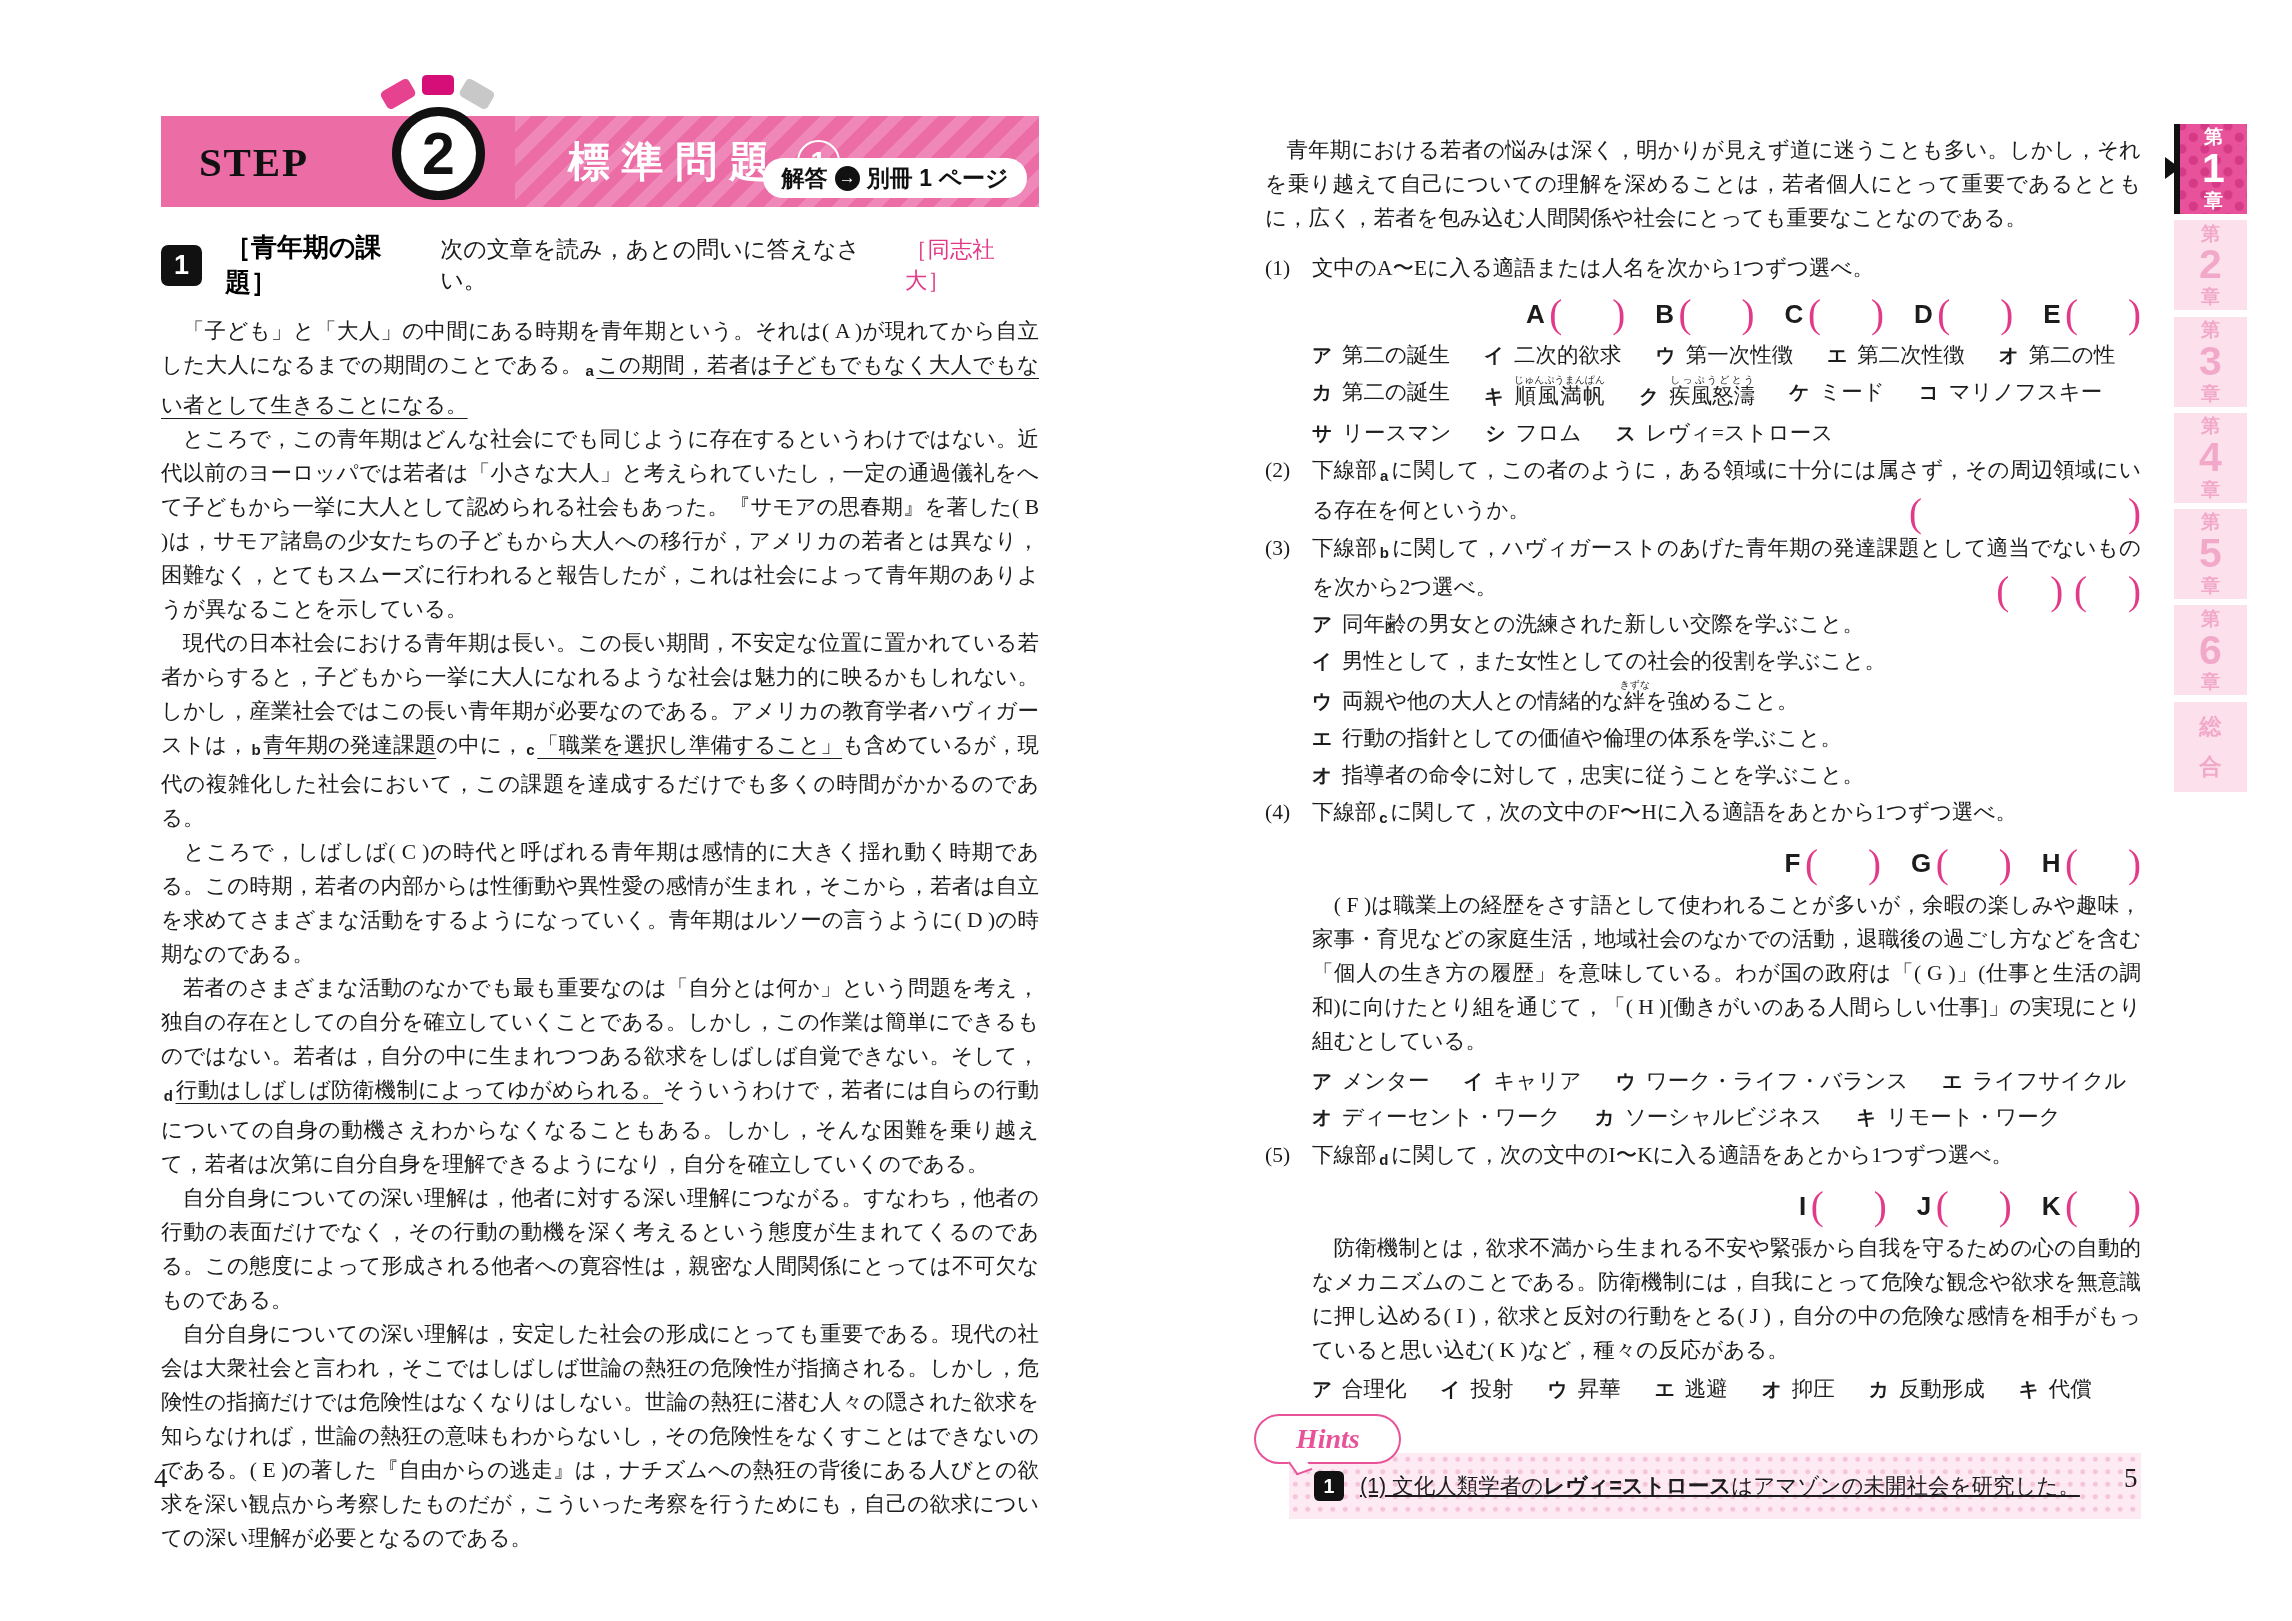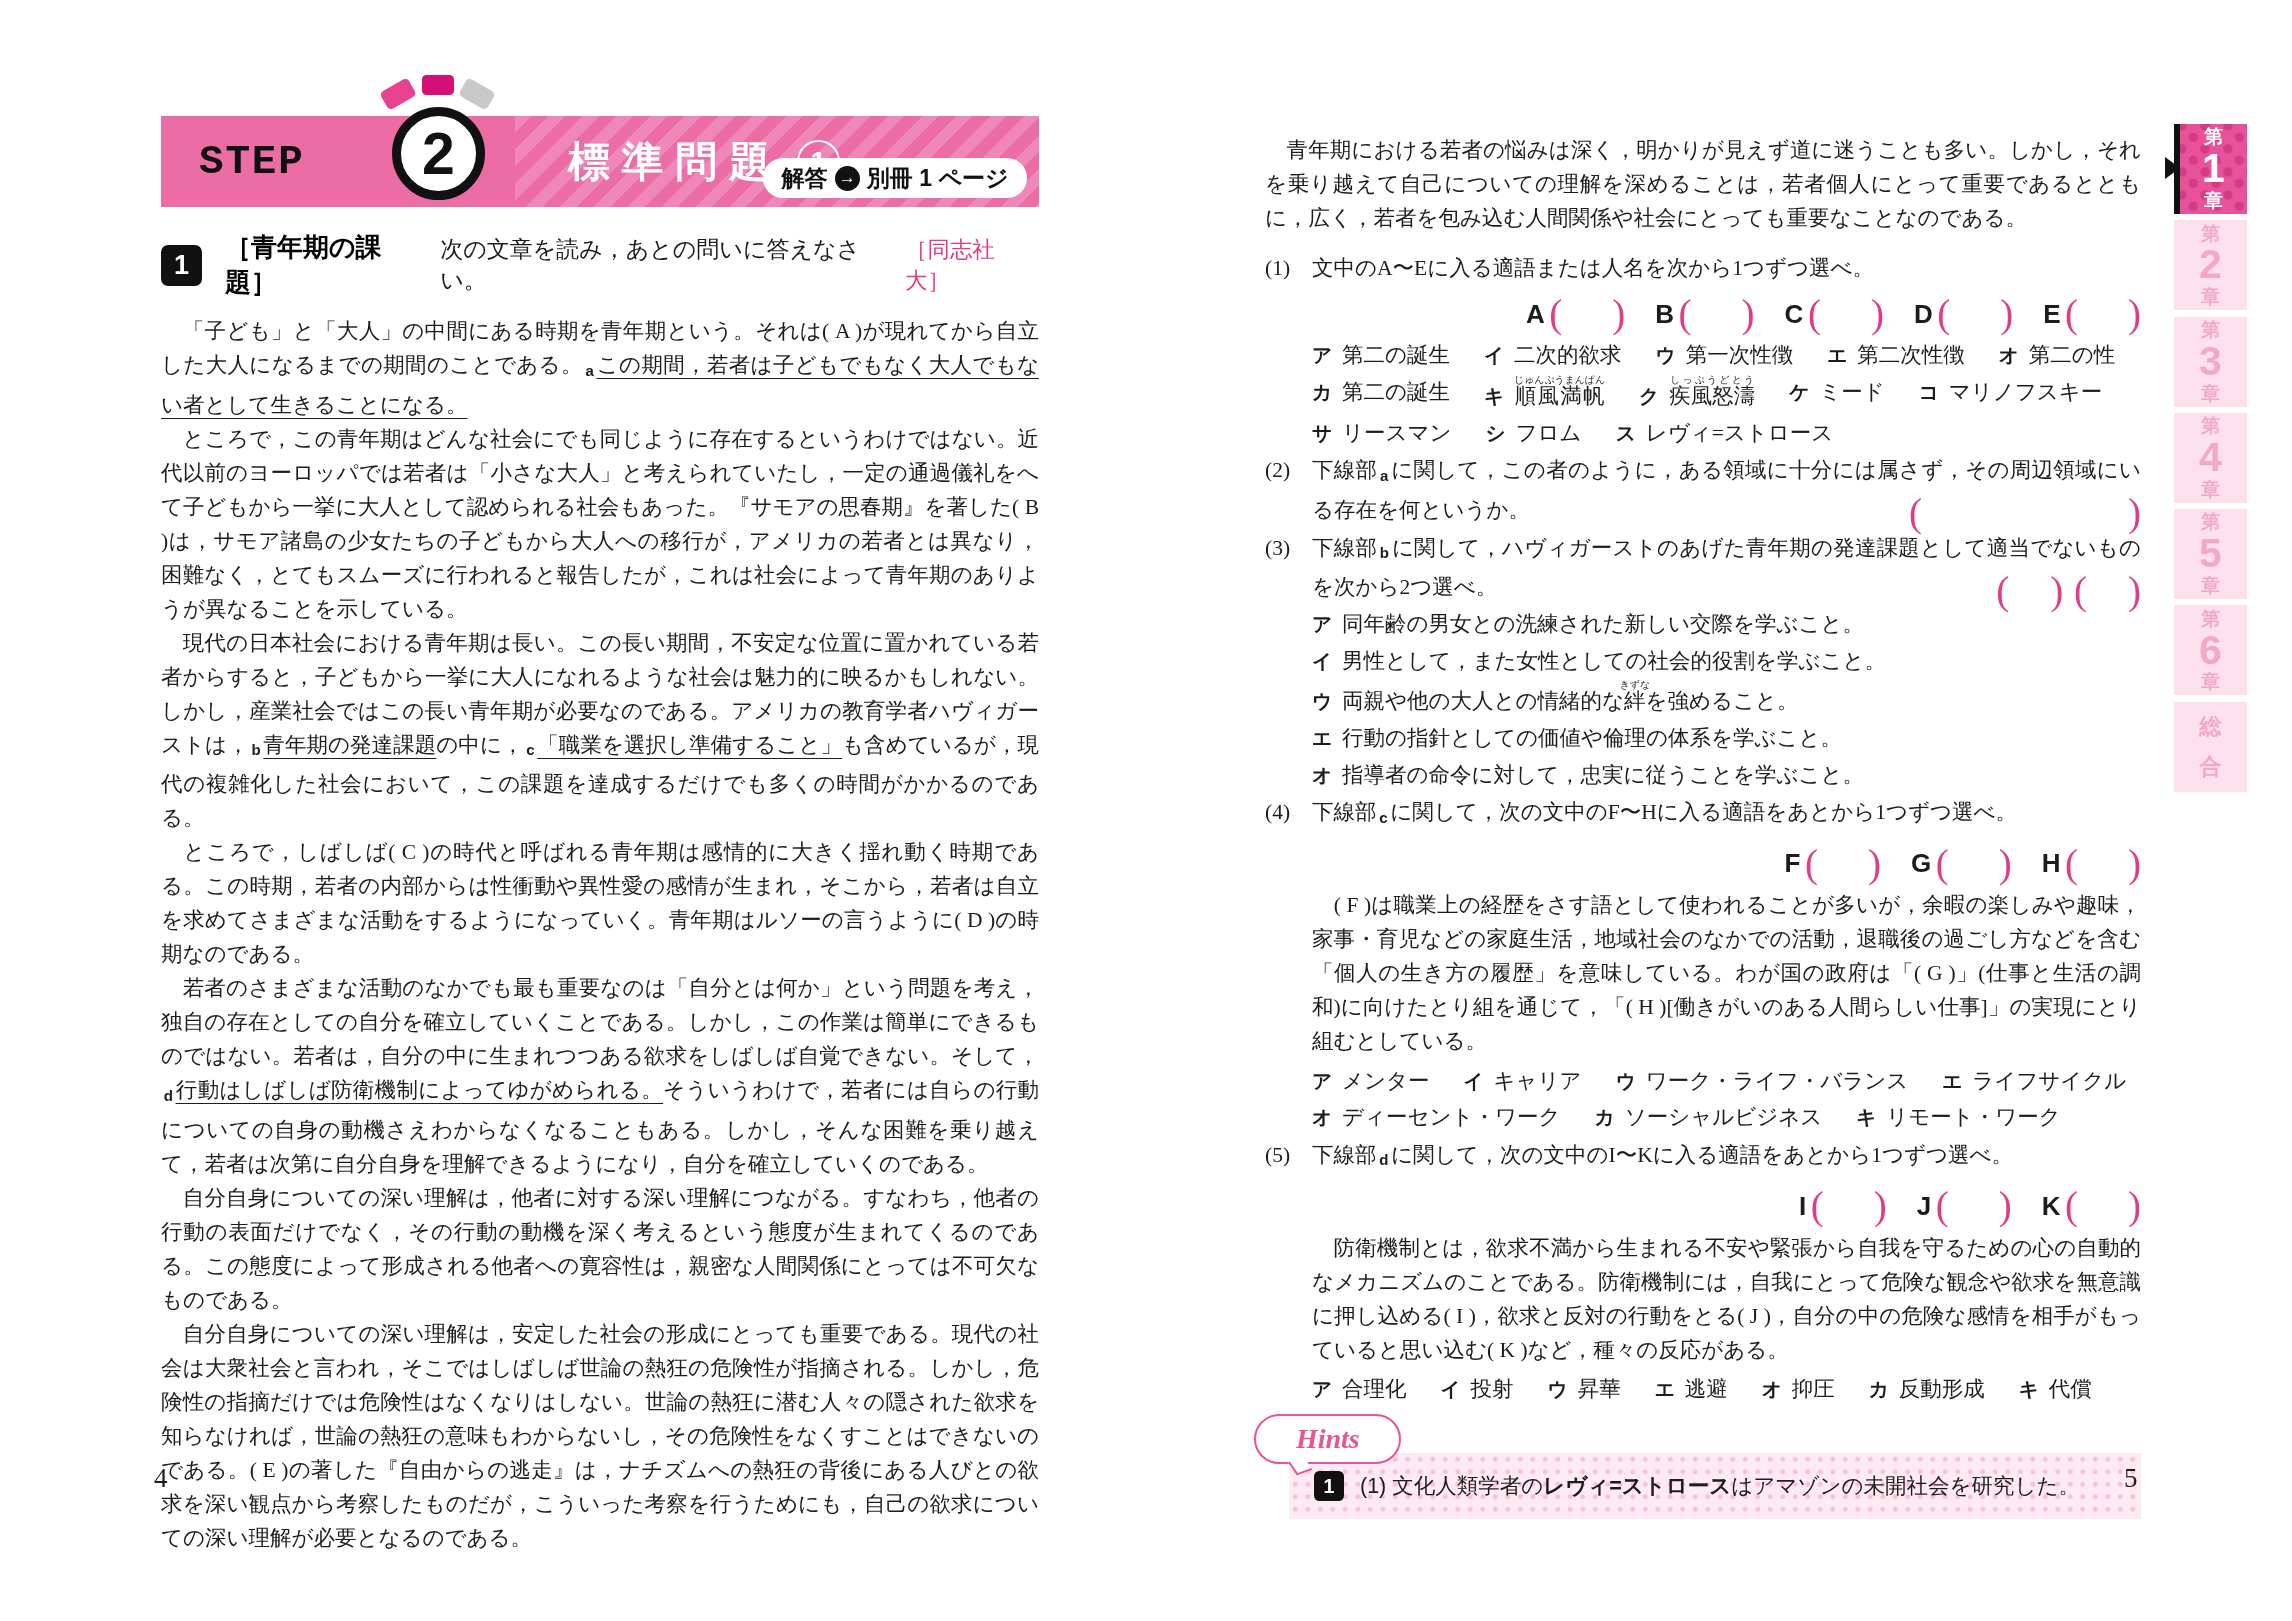--- a/index.html
+++ b/index.html
@@ -7,21 +7,21 @@
     width:2293px;height:1621px;position:relative;background:#ffffff;
     font-family:"Liberation Serif","DejaVu Serif",serif;color:#1c1c1c;
     overflow:hidden;
   }
   
   .left-page{position:absolute;left:161px;top:116px;width:878px;}
   .banner{position:relative;height:91px;background:#ec6ca6;}
   .stripes{position:absolute;left:354px;right:0;top:0;bottom:0;
     background:repeating-linear-gradient(135deg,#ef88b8 0 11.6px,#ec6ca6 11.6px 24px);}
   .step-label{position:absolute;left:38px;top:50%;transform:translateY(-50%);
-    font-family:Liberation Mono, monospace;font-weight:bold;font-size:41px;color:#111;letter-spacing:1.8px;z-index:2;}
+    font-family:Liberation Serif, serif;font-weight:bold;font-size:41px;color:#111;letter-spacing:1.8px;z-index:2;}
   .step-circle{position:absolute;left:231px;top:-9px;width:93px;height:93px;background:#fff;
     border:9px solid #111;border-radius:50%;display:flex;align-items:center;justify-content:center;
     font-family:"Liberation Sans","DejaVu Sans",sans-serif;font-weight:bold;font-size:59px;color:#111;z-index:3;box-sizing:border-box;}
   .arc{position:absolute;width:32px;height:19.7px;border-radius:4.5px;z-index:2;}
   .arc1{left:221px;top:-32px;transform:rotate(-30deg);background:#e6428f;}
   .arc2{left:261px;top:-41px;background:#d60f78;}
   .arc3{left:300px;top:-32px;transform:rotate(30deg);background:#c8c8c9;}
   .banner-title{position:absolute;left:407px;top:50%;transform:translateY(-50%);
     display:flex;align-items:center;gap:14.3px;color:#fff;font-weight:bold;font-size:42px;
     letter-spacing:11.6px;font-family:"Liberation Sans","DejaVu Sans",sans-serif;z-index:2;}
@@ -72,21 +72,21 @@
     background-size:12.5px 12.5px;
     padding:16px 21.5px 16px 25px;display:flex;align-items:center;gap:16px;}
   .hints-bubble{position:absolute;left:-10.7px;top:-39px;width:147px;height:50px;background:#fff;
     border:2.7px solid #e85298;border-radius:25px;display:flex;align-items:center;justify-content:center;
     color:#e85298;font-style:italic;font-weight:bold;font-size:28px;z-index:2;box-sizing:border-box;}
   .bubble-tail{position:absolute;left:36px;bottom:-12.5px;width:14.3px;height:14.3px;background:#fff;
     border-right:2.7px solid #e85298;border-bottom:2.7px solid #e85298;transform:rotate(55deg) skewX(-15deg);}
   .hint-badge{width:30px;height:30px;background:#111;color:#fff;border-radius:5.4px;
     display:flex;align-items:center;justify-content:center;font-size:19.7px;font-weight:bold;
     font-family:"Liberation Sans","DejaVu Sans",sans-serif;flex:none;}
-  .hint-text{font-size:21.5px;font-family:"Liberation Sans","DejaVu Sans",sans-serif;}
+  .hint-text{font-size:21.5px;font-family:"Liberation Sans","DejaVu Sans",sans-serif;text-decoration:underline;}
   
   .tabs{position:absolute;left:2174px;top:124px;display:flex;flex-direction:column;gap:6.3px;}
   .tab{width:73px;height:90px;background:#fce1ec;color:#f2a9c9;display:flex;flex-direction:column;
     align-items:center;justify-content:center;font-family:"Liberation Sans","DejaVu Sans",sans-serif;
     position:relative;box-sizing:border-box;}
   .t-small{font-size:19px;font-weight:bold;line-height:1.15;}
   .t-num{font-size:41px;font-weight:bold;line-height:1.02;}
   .tab.general{gap:14.3px;}
   .tab.general .t-small{font-size:22.4px;}
   .tab.active{background-color:#e8529b;

